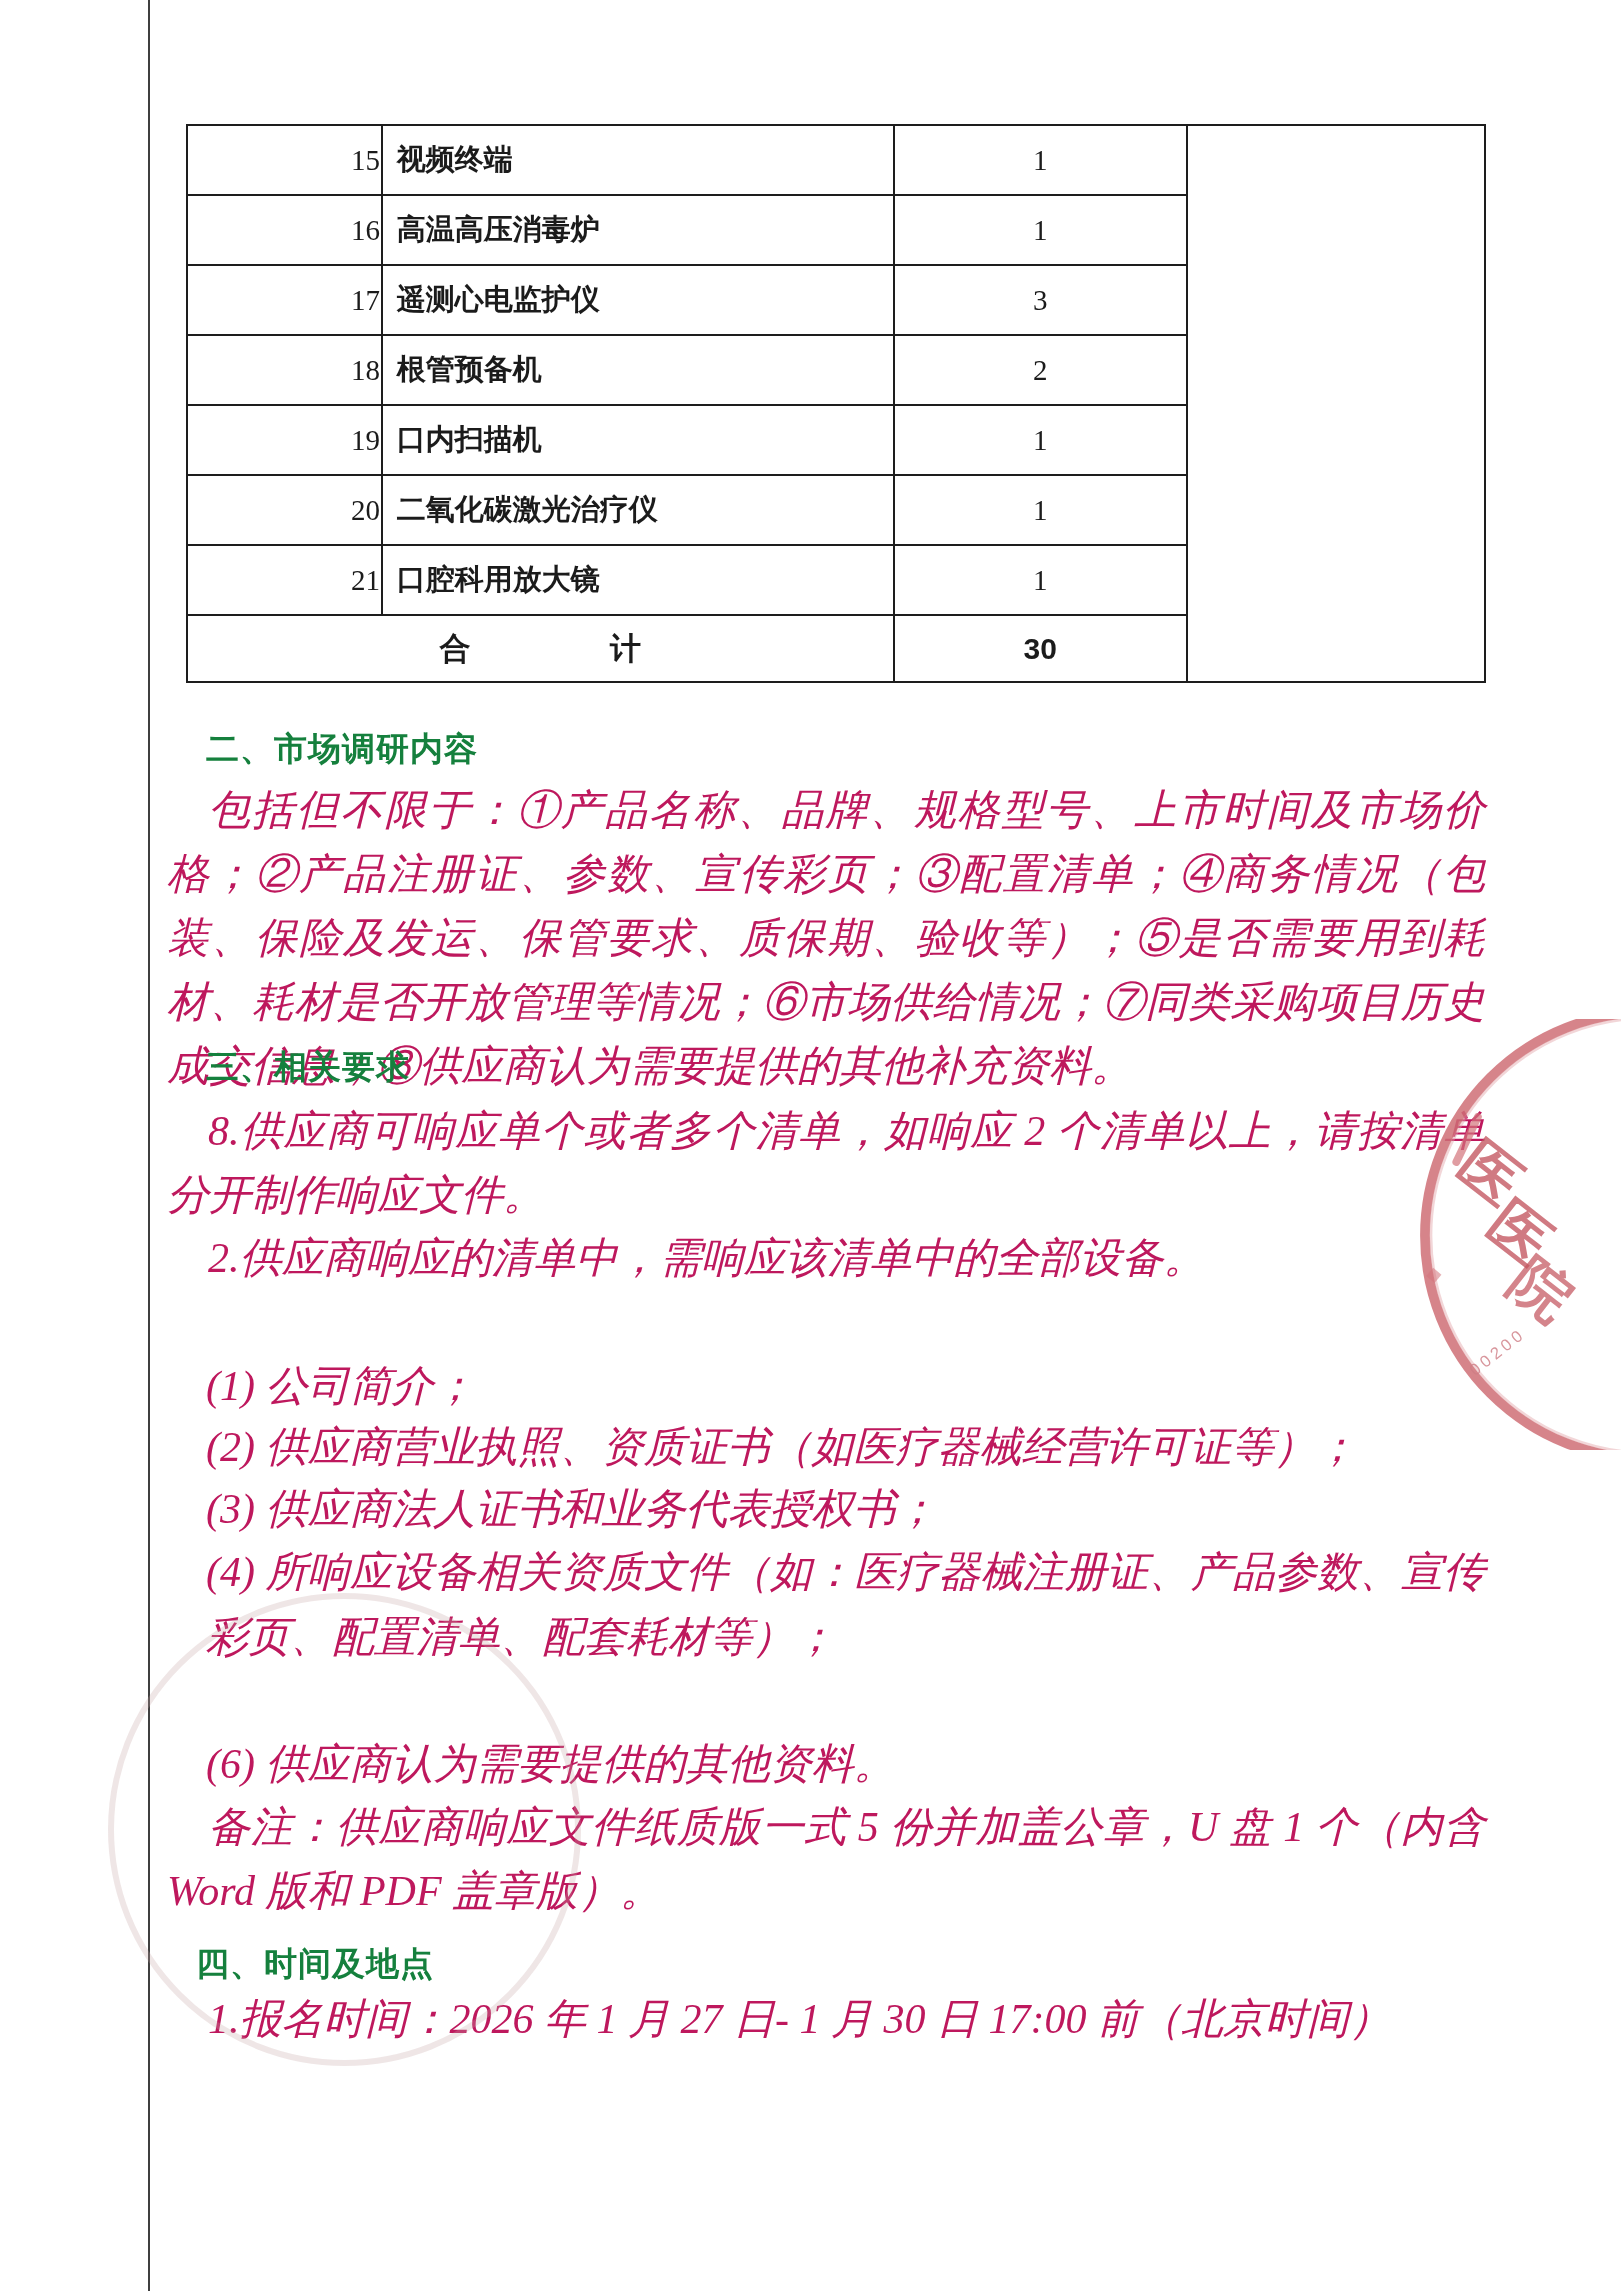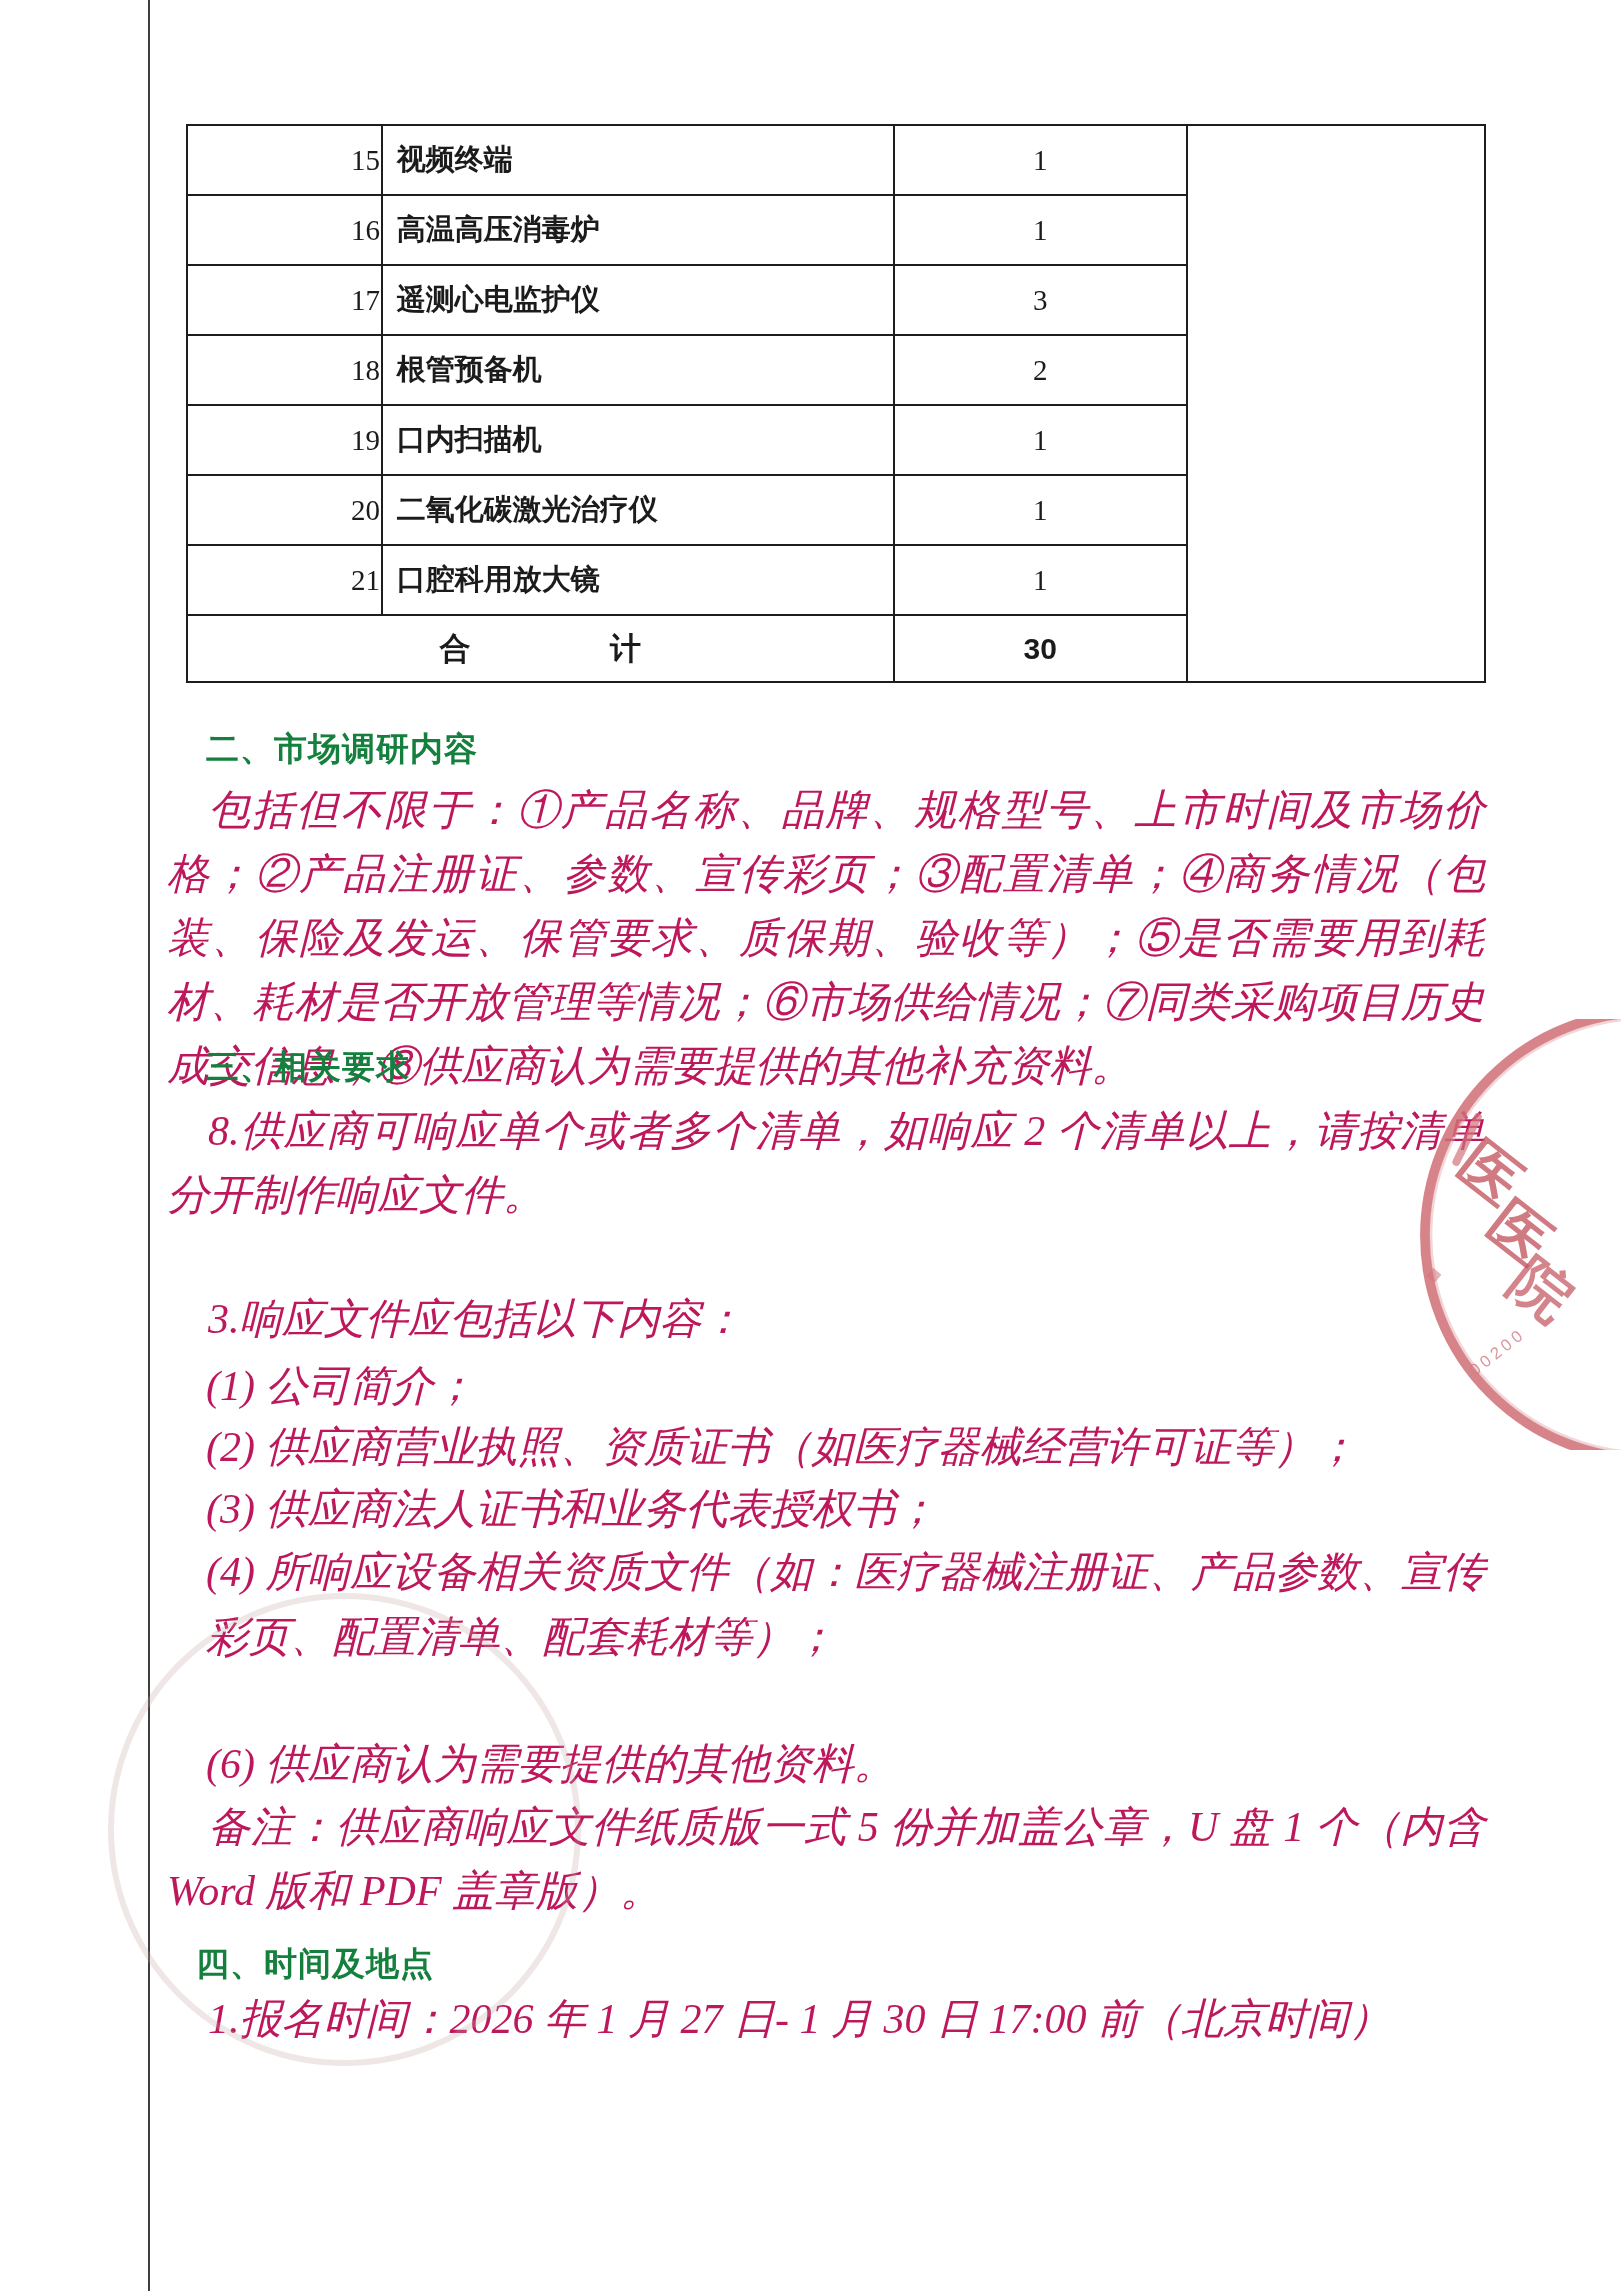--- a/index.html
+++ b/index.html
@@ -118,21 +118,21 @@
       <td class="c-qty total-value">30</td>
     </tr>
   </tbody>
     </table>
 
   <div class="heading" style="top:727px;">二、市场调研内容</div>
   <div class="para indent" style="top:778px;">包括但不限于：①产品名称、品牌、规格型号、上市时间及市场价格；②产品注册证、参数、宣传彩页；③配置清单；④商务情况（包装、保险及发运、保管要求、质保期、验收等）；⑤是否需要用到耗材、耗材是否开放管理等情况；⑥市场供给情况；⑦同类采购项目历史成交信息；⑧供应商认为需要提供的其他补充资料。</div>
 
   <div class="heading" style="top:1045px;">三、相关要求</div>
   <div class="para indent" style="top:1099px;">8.供应商可响应单个或者多个清单，如响应 2 个清单以上，请按清单分开制作响应文件。</div>
-  <div class="para indent nowrapline" style="top:1287px;">3.响应文件应包括以下内容：</div>
+  <div class="para indent nowrapline" style="top:1226px;">2.供应商响应的清单中，需响应该清单中的全部设备。</div>
   <div class="para subitem nowrapline" style="top:1354px;">(1) 公司简介；</div>
   <div class="para subitem nowrapline" style="top:1415px;">(2) 供应商营业执照、资质证书（如医疗器械经营许可证等）；</div>
   <div class="para subitem nowrapline" style="top:1477px;">(3) 供应商法人证书和业务代表授权书；</div>
   <div class="para subitem" style="top:1540px;">(4) 所响应设备相关资质文件（如：医疗器械注册证、产品参数、宣传彩页、配置清单、配套耗材等）；</div>
   <div class="para subitem nowrapline" style="top:1732px;">(6) 供应商认为需要提供的其他资料。</div>
   <div class="para indent" style="top:1795px;">备注：供应商响应文件纸质版一式 5 份并加盖公章，U 盘 1 个（内含 Word 版和 PDF 盖章版）。</div>
 
   <div class="heading" style="top:1942px;left:196px;">四、时间及地点</div>
   <div class="para indent nowrapline" style="top:1987px;">1.报名时间：2026 年 1 月 27 日- 1 月 30 日 17:00 前（北京时间）</div>
 

